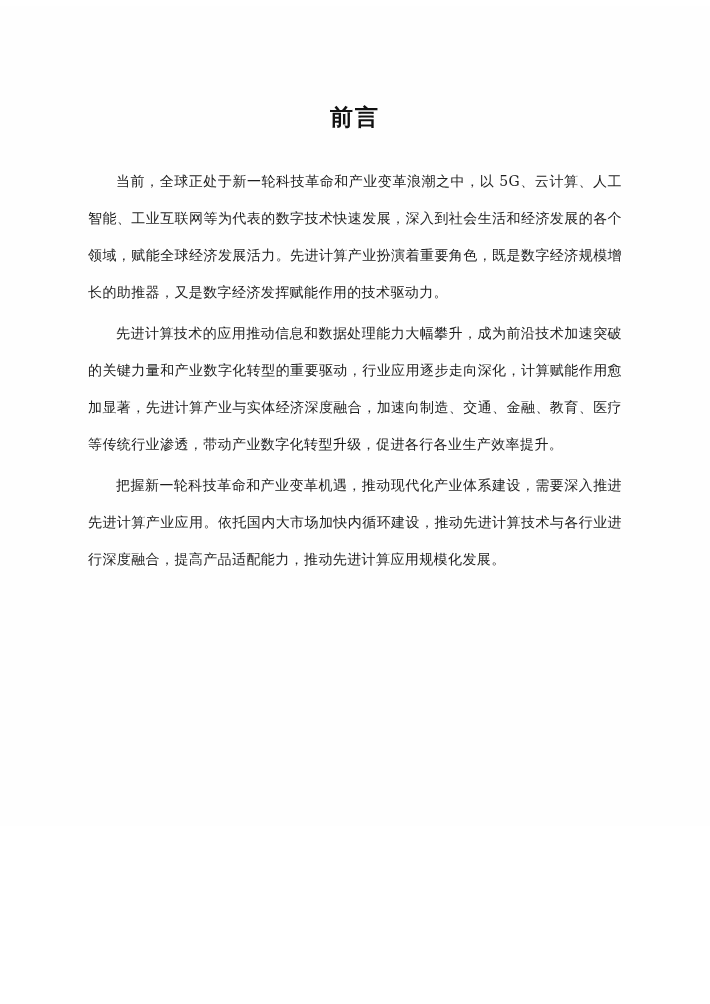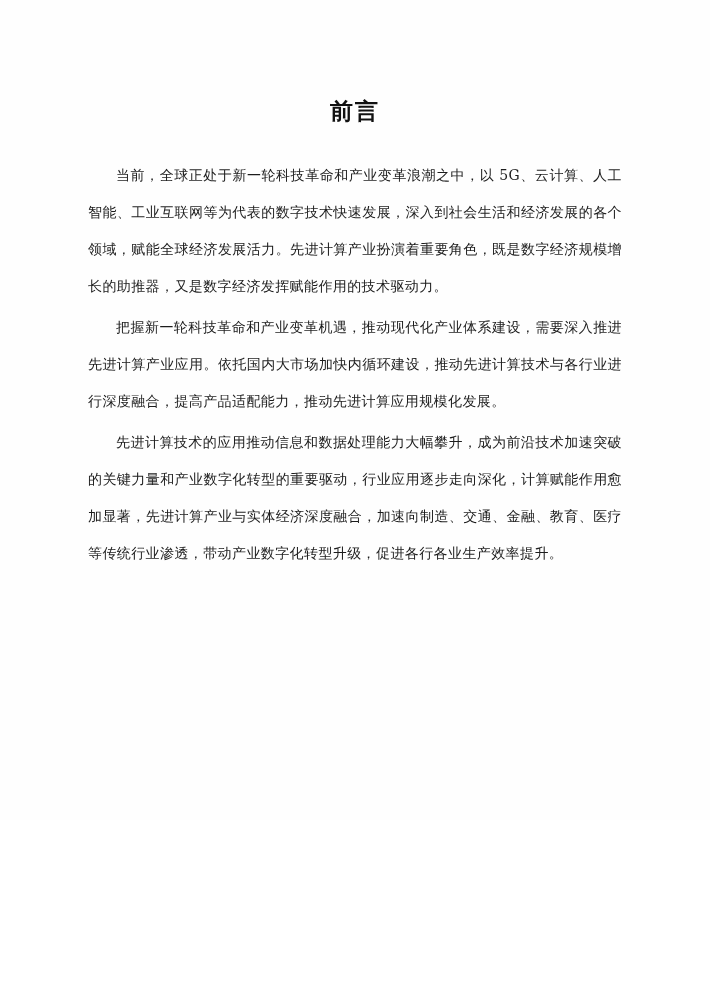--- a/index.html
+++ b/index.html
@@ -11,21 +11,21 @@
     width: 710px;
     height: 1004px;
     position: relative;
     font-family: "Liberation Serif", serif;
     color: #1a1a1a;
     -webkit-font-smoothing: antialiased;
   }
   .page {
     position: absolute;
     left: 0;
-    top: 0;
+    top: 6px;
     width: 710px;
     height: 820px;
     background: #fefefe;
     overflow: hidden;
     text-decoration: underline;
   }
   .content {
     position: absolute;
     left: 88px;
     top: 96px;
@@ -66,21 +66,21 @@
 <body>
 
 <div class="page">
 
   <div class="content">
 
     <h1 class="doc-title">前言</h1>
 
     <p class="para">当前，全球正处于新一轮科技革命和产业变革浪潮之中，以 5G、云计算、人工智能、工业互联网等为代表的数字技术快速发展，深入到社会生活和经济发展的各个领域，赋能全球经济发展活力。先进计算产业扮演着重要角色，既是数字经济规模增长的助推器，又是数字经济发挥赋能作用的技术驱动力。</p>
 
+    <p class="para">先进计算技术的应用推动信息和数据处理能力大幅攀升，成为前沿技术加速突破的关键力量和产业数字化转型的重要驱动，行业应用逐步走向深化，计算赋能作用愈加显著，先进计算产业与实体经济深度融合，加速向制造、交通、金融、教育、医疗等传统行业渗透，带动产业数字化转型升级，促进各行各业生产效率提升。</p>
+
     <p class="para">把握新一轮科技革命和产业变革机遇，推动现代化产业体系建设，需要深入推进先进计算产业应用。依托国内大市场加快内循环建设，推动先进计算技术与各行业进行深度融合，提高产品适配能力，推动先进计算应用规模化发展。</p>
-
-    <p class="para">先进计算技术的应用推动信息和数据处理能力大幅攀升，成为前沿技术加速突破的关键力量和产业数字化转型的重要驱动，行业应用逐步走向深化，计算赋能作用愈加显著，先进计算产业与实体经济深度融合，加速向制造、交通、金融、教育、医疗等传统行业渗透，带动产业数字化转型升级，促进各行各业生产效率提升。</p>
 
   </div>
 
   <div class="page-number">1</div>
 
 </div>
 
 </body></html>

